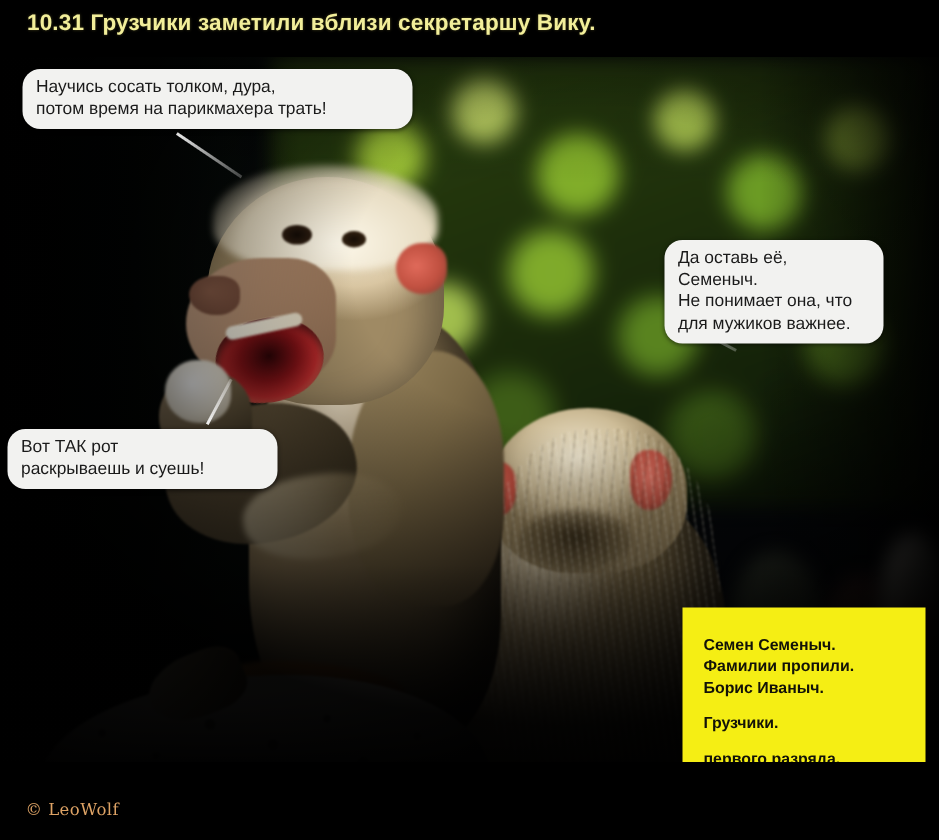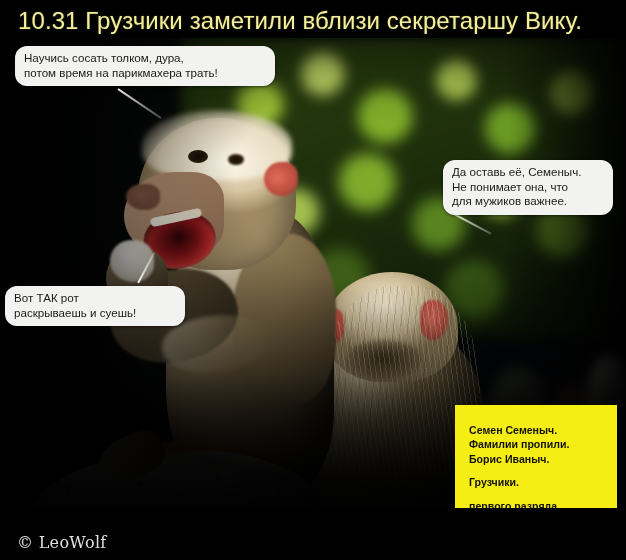--- a/index.html
+++ b/index.html
@@ -21,22 +21,22 @@
   
   #title-bar {
     position: absolute;
     left: 0; top: 0;
     width: 626px; height: 38px;
     background: #000;
   }
   #title-text {
     position: absolute;
     left: 18px; top: 7px;
-    font-size: 24px;
-    font-weight: normal;
+    font-size: 15px;
+    font-weight: bold;
     color: #f2ee9a;
     letter-spacing: 0.1px;
     white-space: nowrap;
     text-shadow: 0 0 2px rgba(200,190,80,0.35);
   }
 
   
   #photo {
     position: absolute;
     left: 0; top: 38px;
@@ -348,21 +348,21 @@
     border-radius: 12px;
     box-shadow: 0 1px 3px rgba(0,0,0,0.5);
     color: #1a1a1a;
     font-size: 11.6px;
     line-height: 14.6px;
     padding: 5px 9px 6px 9px;
     box-sizing: border-box;
     white-space: pre-line;
   }
   #bubble-1 { left: 15px;  top: 46px;  width: 260px; }
-  #bubble-2 { left: 443px; top: 160px; width: 170px; }
+  #bubble-2 { left: 443px; top: 160px; width: 146px; }
   #bubble-3 { left: 5px;   top: 286px; width: 180px; }
 
   .tail-line {
     position: absolute;
     height: 1.6px;
     background: linear-gradient(to right, rgba(255,255,255,0.92), rgba(255,255,255,0.25));
     transform-origin: 0 50%;
     filter: blur(0.3px);
   }
   #tail-1 { left: 118px; top: 88px;  width: 52px; transform: rotate(34deg); }
@@ -398,22 +398,22 @@
     font-family: "DejaVu Serif", serif;
     font-size: 17px;
     color: #e8e4cc;
     letter-spacing: 0.2px;
     opacity: 0.92;
   }
   #wm-author {
     position: absolute;
     left: 17px; top: 533px;
     font-family: "DejaVu Serif", serif;
-    font-size: 16px;
-    color: #ffffff;
+    font-size: 11px;
+    color: #fdba74;
     letter-spacing: 0.3px;
     opacity: 0.88;
   }
 </style>
 </head>
 <body>
 
 <div id="stage">
 
   <div id="title-bar">

